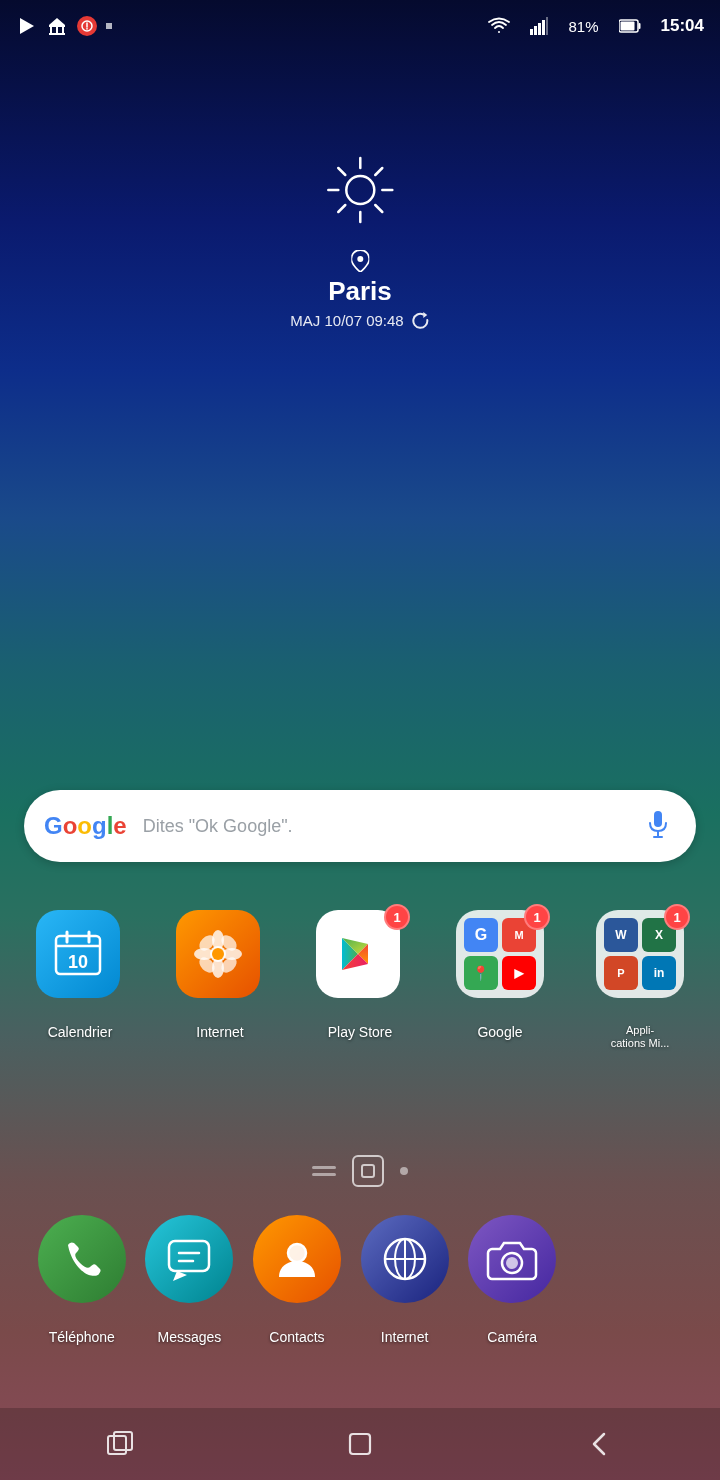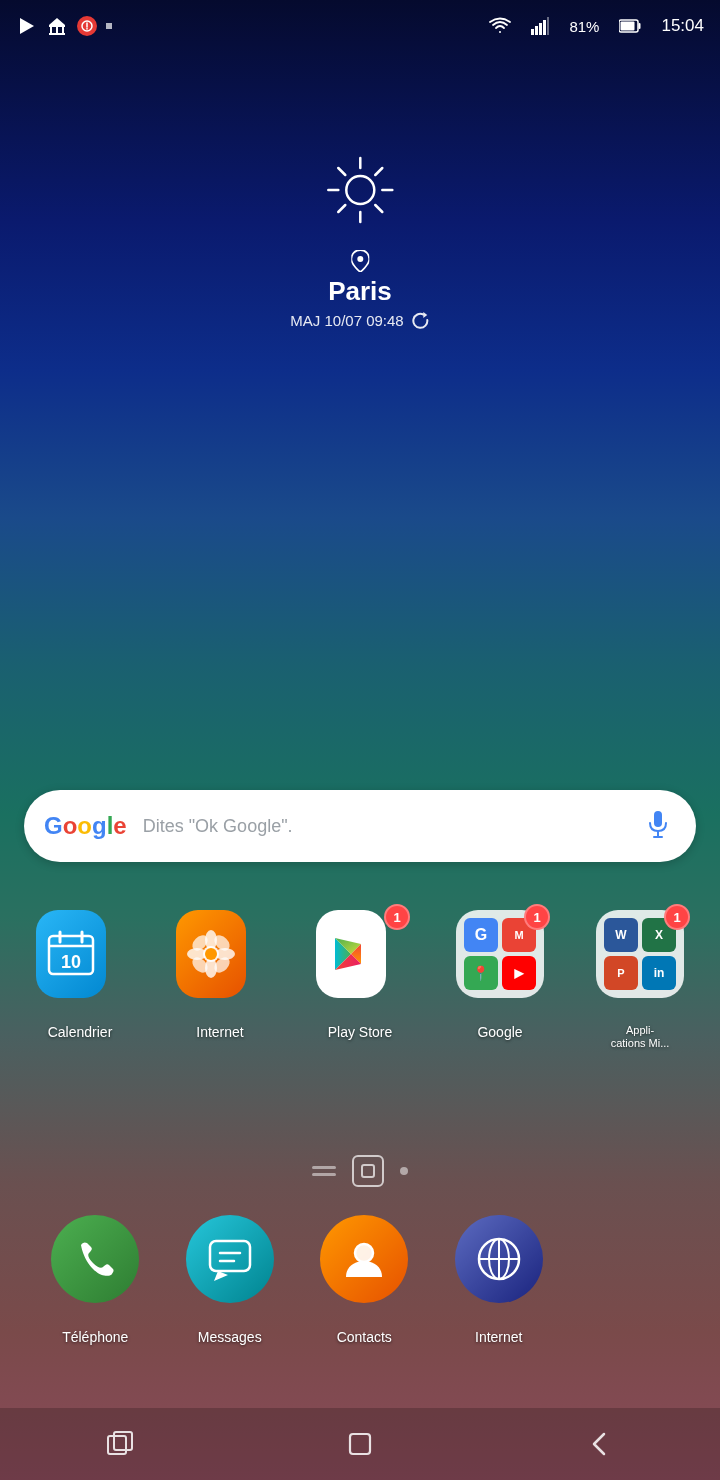--- a/index.html
+++ b/index.html
@@ -157,21 +157,21 @@
       align-items: center;
       width: 120px;
     }
     .app-icon-wrapper {
       position: relative;
       width: 88px;
       height: 88px;
       margin-bottom: 10px;
     }
     .app-icon {
-      width: 70px;
+      width: 84px;
       height: 88px;
       border-radius: 22px;
       display: flex;
       align-items: center;
       justify-content: center;
       font-size: 40px;
     }
     .app-label {
       color: white;
       font-size: 14px;
@@ -339,21 +339,21 @@
       <rect x="12" y="3" width="3" height="15" fill="white"></rect>
       <rect x="16" y="0" width="3" height="18" fill="white" opacity="0.4"></rect>
     </svg>
     <span>81%</span>
 
     <svg width="22" height="14" viewBox="0 0 22 14">
       <rect x="0" y="1" width="19" height="12" rx="2" fill="none" stroke="white" stroke-width="1.5"></rect>
       <rect x="19.5" y="4" width="2" height="6" rx="1" fill="white"></rect>
       <rect x="1.5" y="2.5" width="14" height="9" rx="1" fill="white"></rect>
     </svg>
-    <span style="font-size:17px;font-weight:400;">15:04</span>
+    <span style="font-size:17px;font-weight:700;">15:04</span>
   </div>
 </div>
 
 <div id="weather-widget">
   <div id="sun-icon-container">
     <svg id="sun-svg" viewBox="0 0 80 80">
       <circle cx="40" cy="40" r="14" fill="none" stroke="white" stroke-width="2.5"></circle>
 
       <line x1="40" y1="8" x2="40" y2="18" stroke="white" stroke-width="2.5" stroke-linecap="round"></line>
       <line x1="40" y1="62" x2="40" y2="72" stroke="white" stroke-width="2.5" stroke-linecap="round"></line>
@@ -565,20 +565,32 @@
           <circle cx="25" cy="25" r="20" fill="none" stroke="white" stroke-width="2.5"></circle>
           <ellipse cx="25" cy="25" rx="10" ry="20" fill="none" stroke="white" stroke-width="2"></ellipse>
           <line x1="5" y1="25" x2="45" y2="25" stroke="white" stroke-width="2"></line>
           <line x1="25" y1="5" x2="25" y2="45" stroke="white" stroke-width="2"></line>
         </svg>
       </div>
     </div>
     <div class="app-label">Internet</div>
   </div>
 
+  <div class="app-item">
+    <div class="app-icon-wrapper">
+      <div style="width:88px;height:88px;background:linear-gradient(135deg,#7E57C2,#4527A0);border-radius:50%;display:flex;align-items:center;justify-content:center;">
+        <svg width="52" height="44" viewBox="0 0 52 44">
+          <path d="M18 6 L14 12 L6 12 C4 12 2 14 2 16 L2 38 C2 40 4 42 6 42 L46 42 C48 42 50 40 50 38 L50 16 C50 14 48 12 46 12 L38 12 L34 6 Z" fill="none" stroke="white" stroke-width="2.5"></path>
+          <circle cx="26" cy="26" r="10" fill="none" stroke="white" stroke-width="2.5"></circle>
+          <circle cx="26" cy="26" r="6" fill="white" opacity="0.7"></circle>
+        </svg>
+      </div>
+    </div>
+    <div class="app-label">Caméra</div>
+  </div>
 
 </div>
 
 <div id="nav-bar">
   <div class="nav-btn">
     <svg width="28" height="28" viewBox="0 0 28 28">
       <rect x="2" y="6" width="18" height="18" rx="2" fill="none" stroke="white" stroke-width="2"></rect>
       <rect x="8" y="2" width="18" height="18" rx="2" fill="none" stroke="white" stroke-width="2"></rect>
     </svg>
   </div>

